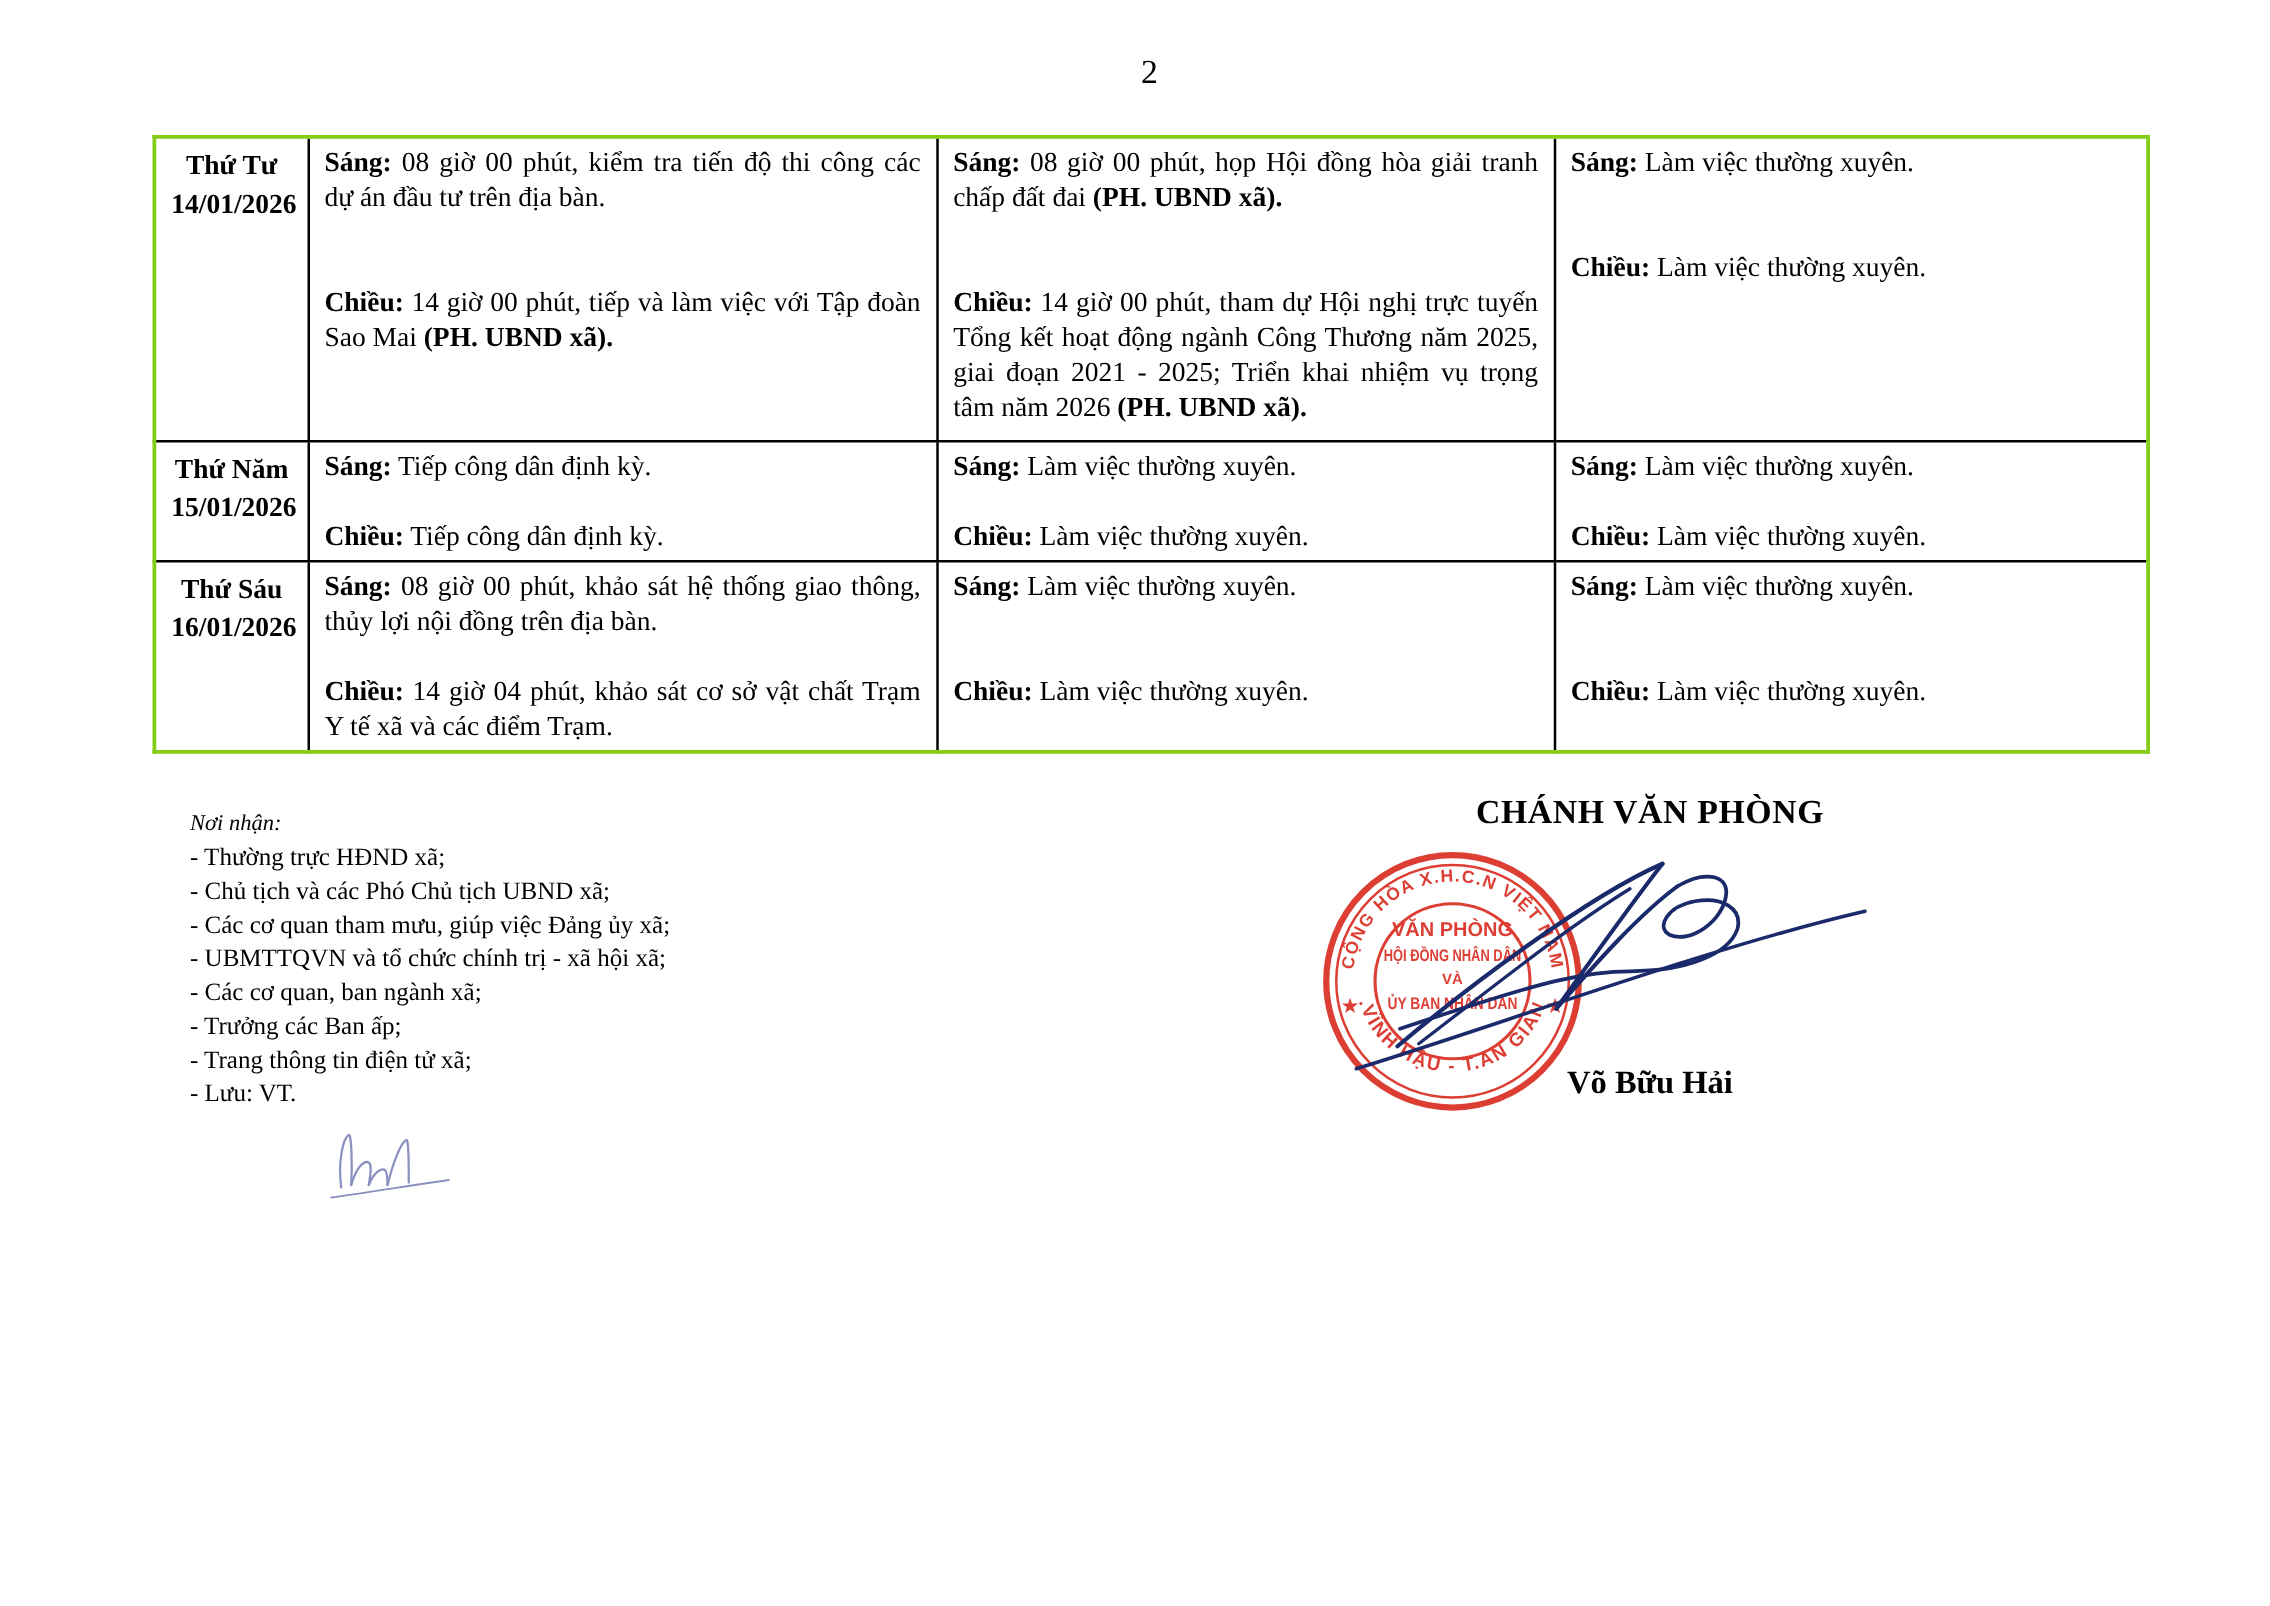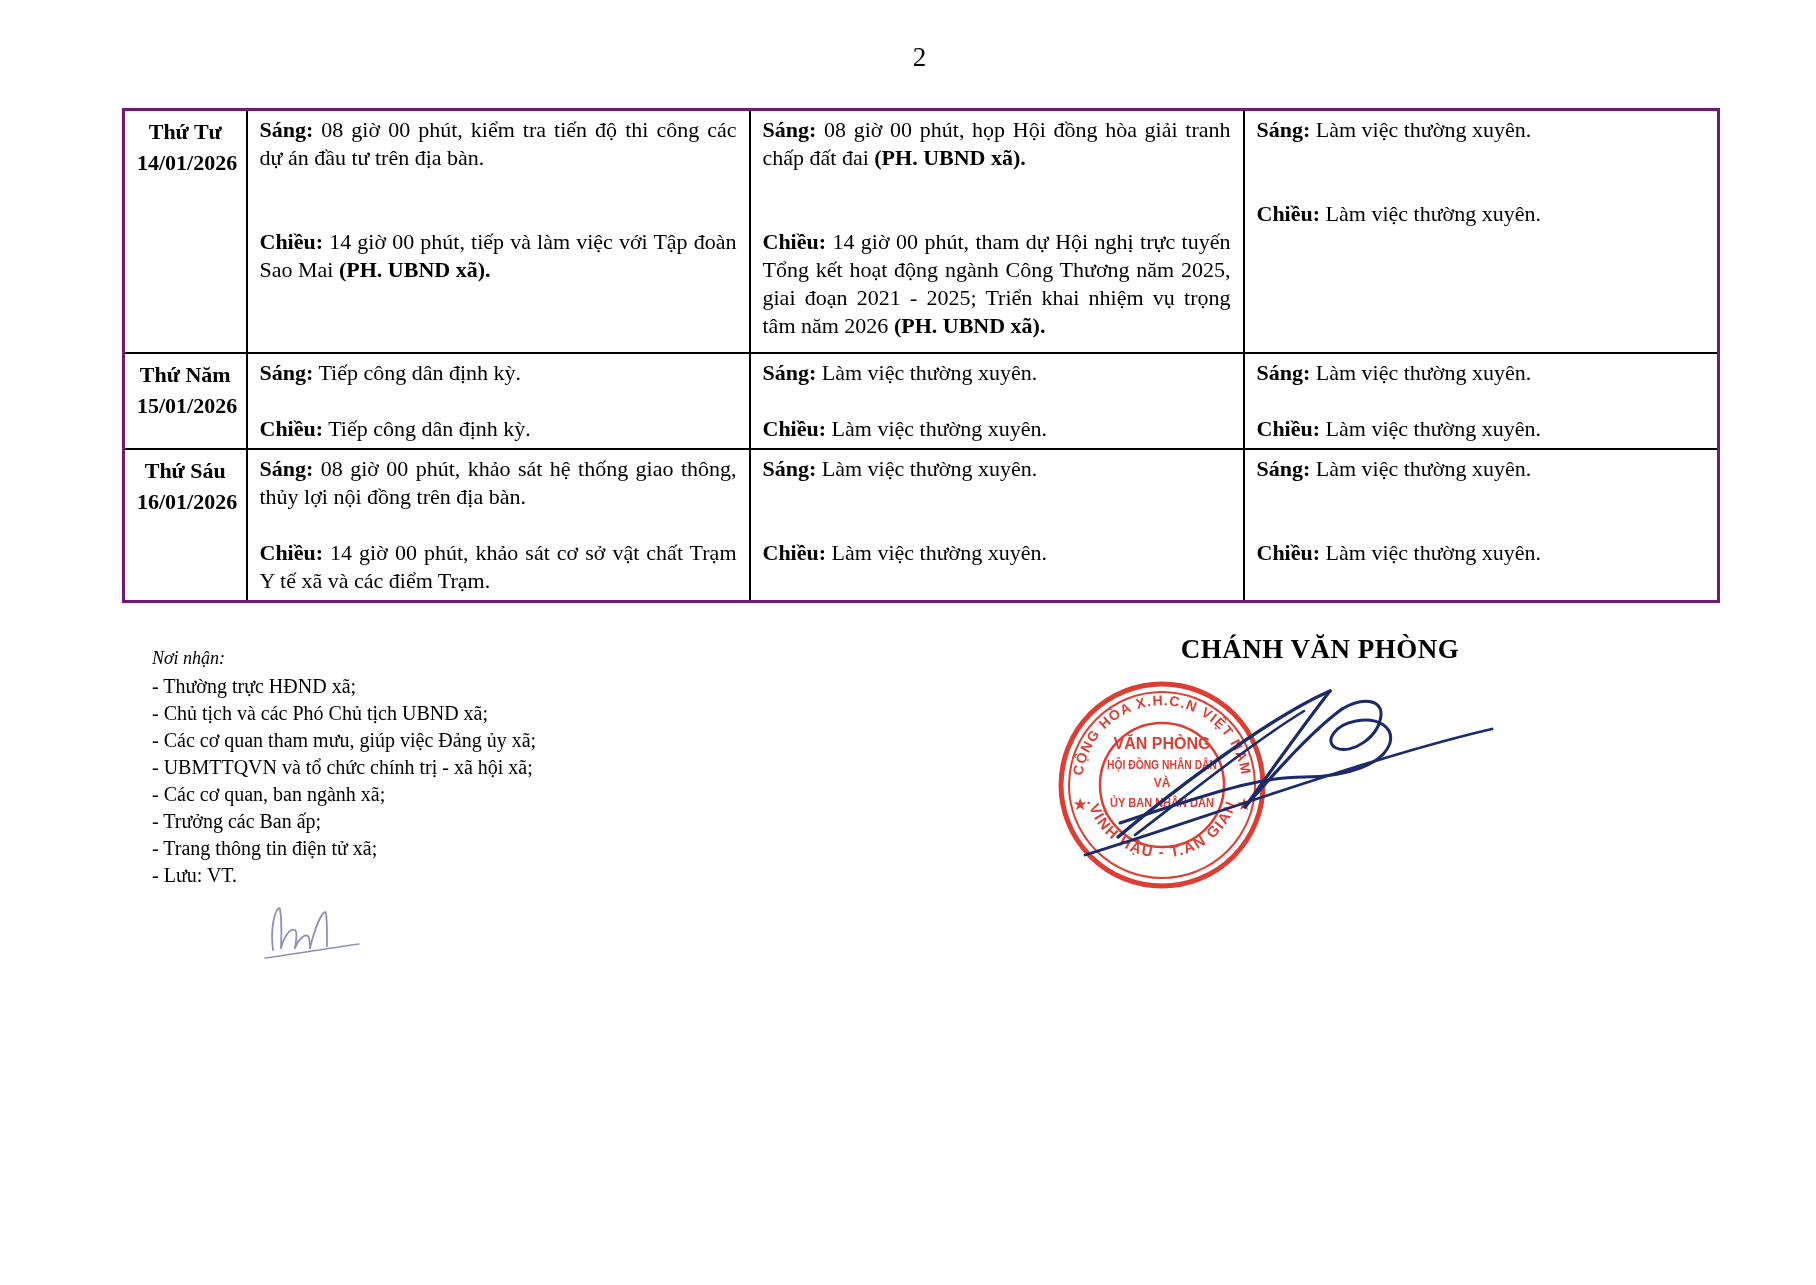--- a/index.html
+++ b/index.html
@@ -11,21 +11,21 @@
     color:#000;
     overflow:hidden;
   }
   .page-number{
     position:absolute;left:122px;top:42px;width:1595px;
     text-align:center;font-size:27px;line-height:30px;
   }
   table.schedule{
     position:absolute;left:122px;top:108px;width:1595px;
     border-collapse:collapse;table-layout:fixed;
-    border:3px solid #701a75;
+    border:3px solid #84cc16;
   }
   table.schedule td{
     border:2px solid #000;
     vertical-align:top;
     padding:5px 12px 5px 12px;
     font-size:22px;
   }
   tr.r0{height:243px;}
   tr.r1{height:93px;}
   tr.r2{height:130px;}
@@ -127,21 +127,21 @@
           </td>
         </tr>
         <tr class="r2">
           <td class="day-cell">
             <div class="day-name">Thứ Sáu</div>
             <div class="day-date">16/01/2026</div>
           </td>
           <td class="sched-cell">
             <p class="cell-par"><span class="b">Sáng:</span><span> 08 giờ 00 phút, khảo sát hệ thống giao thông, thủy lợi nội đồng trên địa bàn.</span></p>
             <p class="cell-par">&nbsp;</p>
-            <p class="cell-par"><span class="b">Chiều:</span><span> 14 giờ 00 phút, khảo sát cơ sở vật chất Trạm Y tế xã và các điểm Trạm.</span></p>
+            <p class="cell-par"><span class="b">Chiều:</span><span> 14 giờ 04 phút, khảo sát cơ sở vật chất Trạm Y tế xã và các điểm Trạm.</span></p>
           </td>
           <td class="sched-cell">
             <p class="cell-par"><span class="b">Sáng:</span><span> Làm việc thường xuyên.</span></p>
             <p class="cell-par">&nbsp;</p>
             <p class="cell-par">&nbsp;</p>
             <p class="cell-par"><span class="b">Chiều:</span><span> Làm việc thường xuyên.</span></p>
           </td>
           <td class="sched-cell">
             <p class="cell-par"><span class="b">Sáng:</span><span> Làm việc thường xuyên.</span></p>
             <p class="cell-par">&nbsp;</p>
@@ -188,20 +188,21 @@
 
   <svg class="signature" viewBox="0 0 470 210" aria-hidden="true">
     <path d="M 78,172 C 130,128 230,52 290,26" stroke-width="3.4"></path>
     <path d="M 290,26 C 262,62 228,110 205,142" stroke-width="3.2"></path>
     <path d="M 205,142 C 238,104 272,66 302,44" stroke-width="3.2"></path>
     <path d="M 95,170 C 150,128 212,78 264,46" stroke-width="2.6"></path>
     <path d="M 302,44 C 322,32 342,34 341,50 C 339,72 312,90 296,83 C 284,77 294,60 316,56 C 338,52 354,62 350,78 C 343,99 308,112 264,112 C 226,112 186,124 148,136 C 122,144 98,152 80,158" stroke-width="3"></path>
     <path d="M 45,190 C 150,158 330,92 452,64" stroke-width="2.8"></path>
   </svg>
 
+  <div class="sig-name">Võ Bữu Hải</div>
 
   <svg class="paraph" viewBox="0 0 120 70" aria-hidden="true">
     <path d="M 18,52 C 15,30 20,12 24,10 C 26,9 27,30 26,50" stroke-width="1.8"></path>
     <path d="M 26,50 C 30,36 36,30 40,32 C 43,34 41,44 40,50" stroke-width="1.8"></path>
     <path d="M 40,50 C 44,40 50,36 53,38 C 55,40 55,46 55,50" stroke-width="1.8"></path>
     <path d="M 55,50 C 60,30 66,16 70,14 C 72,13 72,34 72,48" stroke-width="1.8"></path>
     <path d="M 10,60 C 40,56 75,50 104,46" stroke-width="1.6"></path>
   </svg>
 
 </div>

